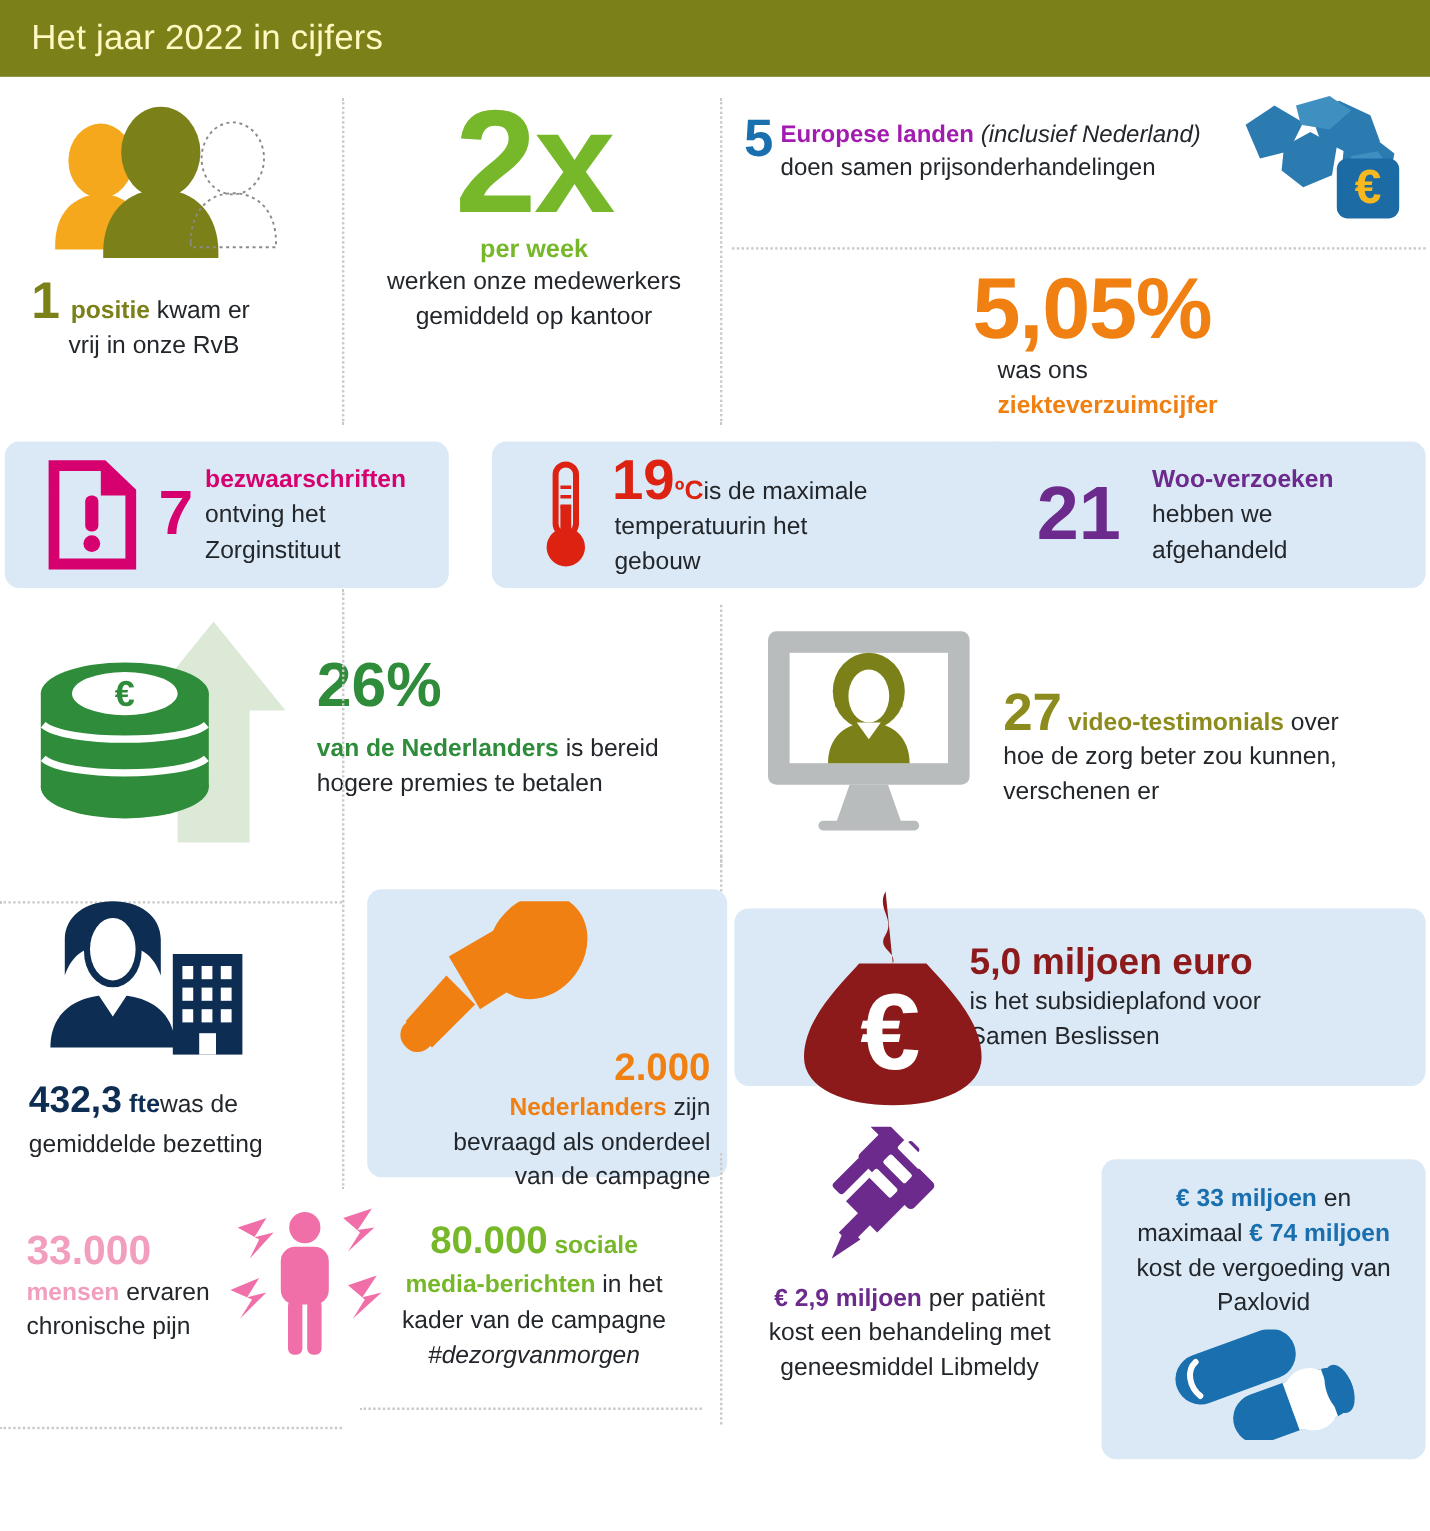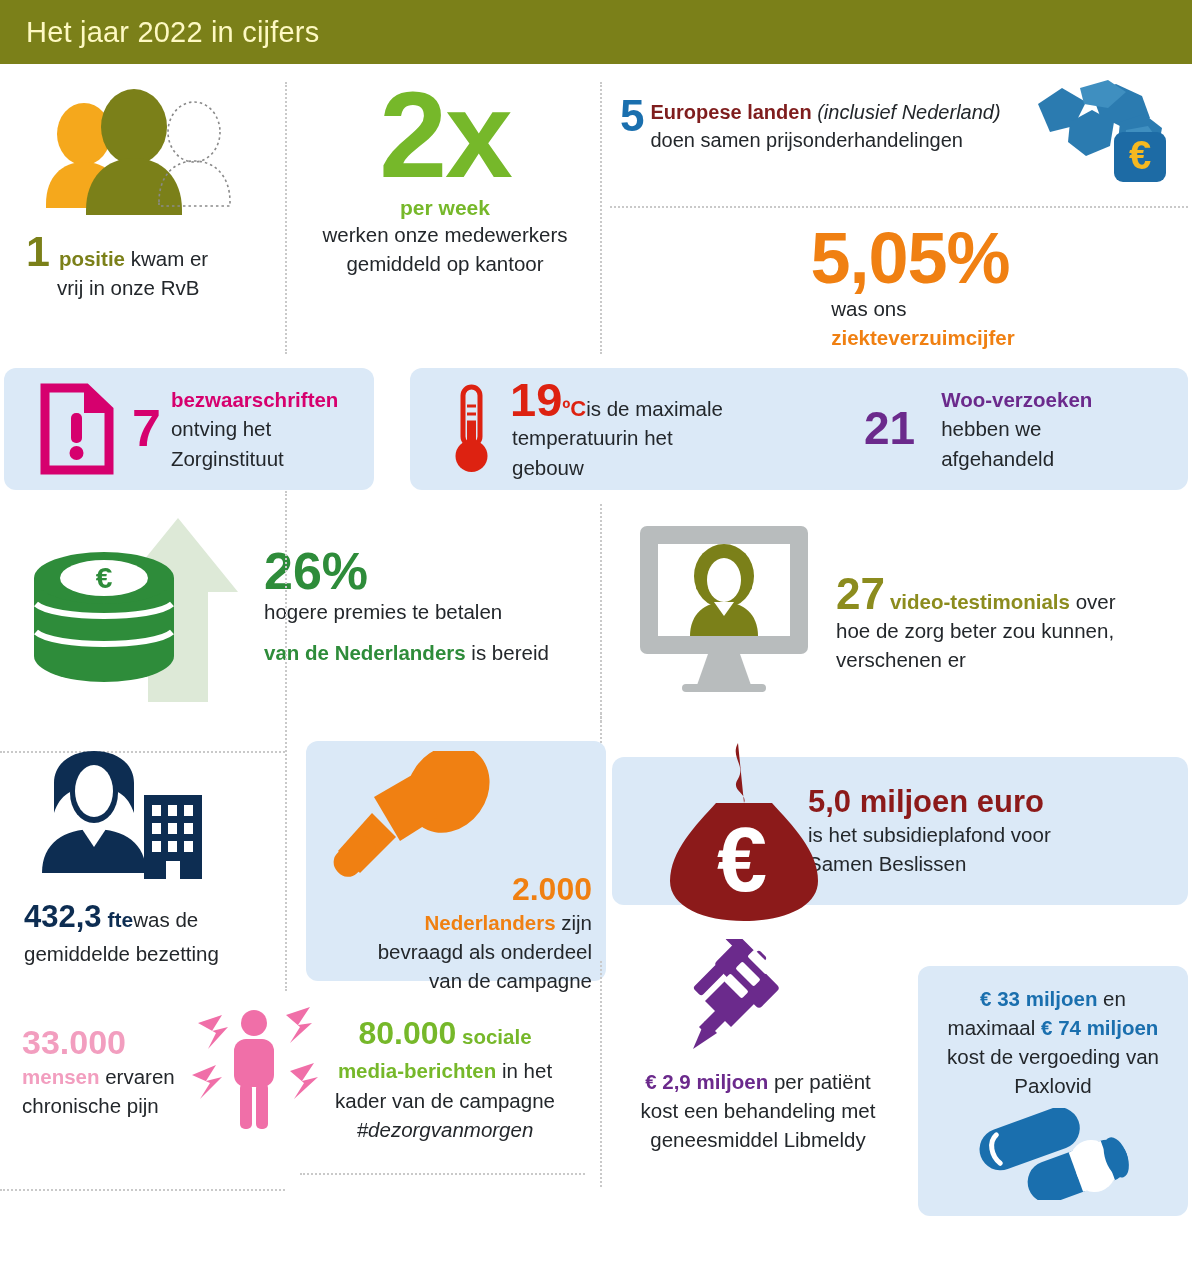--- a/index.html
+++ b/index.html
@@ -51,38 +51,38 @@
   #num1 { font-size: 43px; font-weight: 700; color: #7b8019; margin-right: 9px; line-height: .9; }
   .olive-b { color: #7b8019; font-weight: 700; }
 
   #cell-2x { position: absolute; left: 300px; top: 14px; width: 290px; text-align: center; }
   #big2x { font-size: 122px; font-weight: 700; color: #76b82a; line-height: .95; letter-spacing: -2px; }
   #perweek { color: #76b82a; font-weight: 700; font-size: 21px; margin-top: 2px; }
 
   #cell-eu { position: absolute; left: 620px; top: 34px; width: 560px; }
   #cell-eu .eu-flex { display: flex; align-items: flex-start; }
   #num5 { font-size: 44px; font-weight: 700; color: #1a6fae; line-height: .8; margin-right: 6px; }
-  .blue-b { color: #7f1d1d; font-weight: 700; }
+  .blue-b { color: #a21caf; font-weight: 700; }
   .ital { font-style: italic; }
 
   #cell-ziek { position: absolute; left: 630px; top: 158px; width: 560px; display:flex; align-items:center;flex-direction:column; }
   #num505 { font-size: 72px; font-weight: 700; color: #f08012; line-height: 1; letter-spacing: -1px; }
   .orange-b { color: #f08012; font-weight: 700; }
 
   
   #row2 { position: relative; height: 128px; margin-top: 4px; }
   .box3 { position: absolute; top: 0; height: 122px; display: flex; align-items: center; padding: 0 16px; }
   #box-bezwaar { left: 4px; width: 370px; }
   #box-temp { left: 410px; width: 431px; }
   #box-woo { left: 818px; width: 370px; }
   #num7 { font-size: 52px; font-weight: 700; color: #d6006e; line-height: .95; margin-right: 10px; }
   .magenta-b { color: #d6006e; font-weight: 700; }
   #num19 { font-size: 47px; font-weight: 700; color: #dd2211; line-height: 1; }
   .red-b { color: #dd2211; font-weight: 700; }
-  #num21 { font-size: 46px; font-weight: 700; color: #6b2a8c; line-height: .95; margin-right: 14px; text-align: center; }
+  #num21 { font-size: 63px; font-weight: 700; color: #6b2a8c; line-height: .95; margin-right: 14px; text-align: center; }
   .purple-b { color: #6b2a8c; font-weight: 700; }
 
   
   #row3 { position: relative; height: 235px; }
   #cell-26 { position: absolute; left: 30px; top: 10px; width: 560px; display:flex; align-items:center; }
   #num26 { font-size: 52px; font-weight: 700; color: #2e8c3a; line-height: 1; }
   .green-b { color: #2e8c3a; font-weight: 700; }
 
   #cell-27 { position: absolute; left: 630px; top: 22px; width: 560px; display:flex; align-items:flex-start; }
   #num27 { font-size: 44px; font-weight: 700; color: #8c8c1e; line-height: 1; margin-right: 5px; }
@@ -272,22 +272,22 @@
         <g fill="none" stroke="#ffffff" stroke-width="6">
           <path d="M6 98 C24 114 124 114 142 98"></path>
           <path d="M6 126 C24 142 124 142 142 126"></path>
         </g>
         <ellipse cx="74" cy="72" rx="44" ry="18" fill="#ffffff"></ellipse>
         <text x="74" y="82" font-family="'Liberation Sans',sans-serif" font-size="30" font-weight="700" fill="#2e8c3a" text-anchor="middle">€</text>
       </svg>
     </span>
     <span style="margin-left:14px;">
       <div id="num26">26%</div>
+      <div class="txt" style="margin-top:12px;"><span class="green-b">van de Nederlanders</span><span> is bereid</span></div>
       <div class="txt">hogere premies te betalen</div>
-      <div class="txt" style="margin-top:12px;"><span class="green-b">van de Nederlanders</span><span> is bereid</span></div>
     </span>
   </div>
 
   <div id="cell-27">
     <span>
       <svg width="190" height="175" viewBox="0 0 190 175">
         <rect x="10" y="8" width="168" height="128" rx="7" fill="#b8bcbd"></rect>
         <rect x="28" y="26" width="132" height="92" fill="#ffffff"></rect>
         <g fill="#7b8019">
           <ellipse cx="94" cy="58" rx="30" ry="32"></ellipse>

